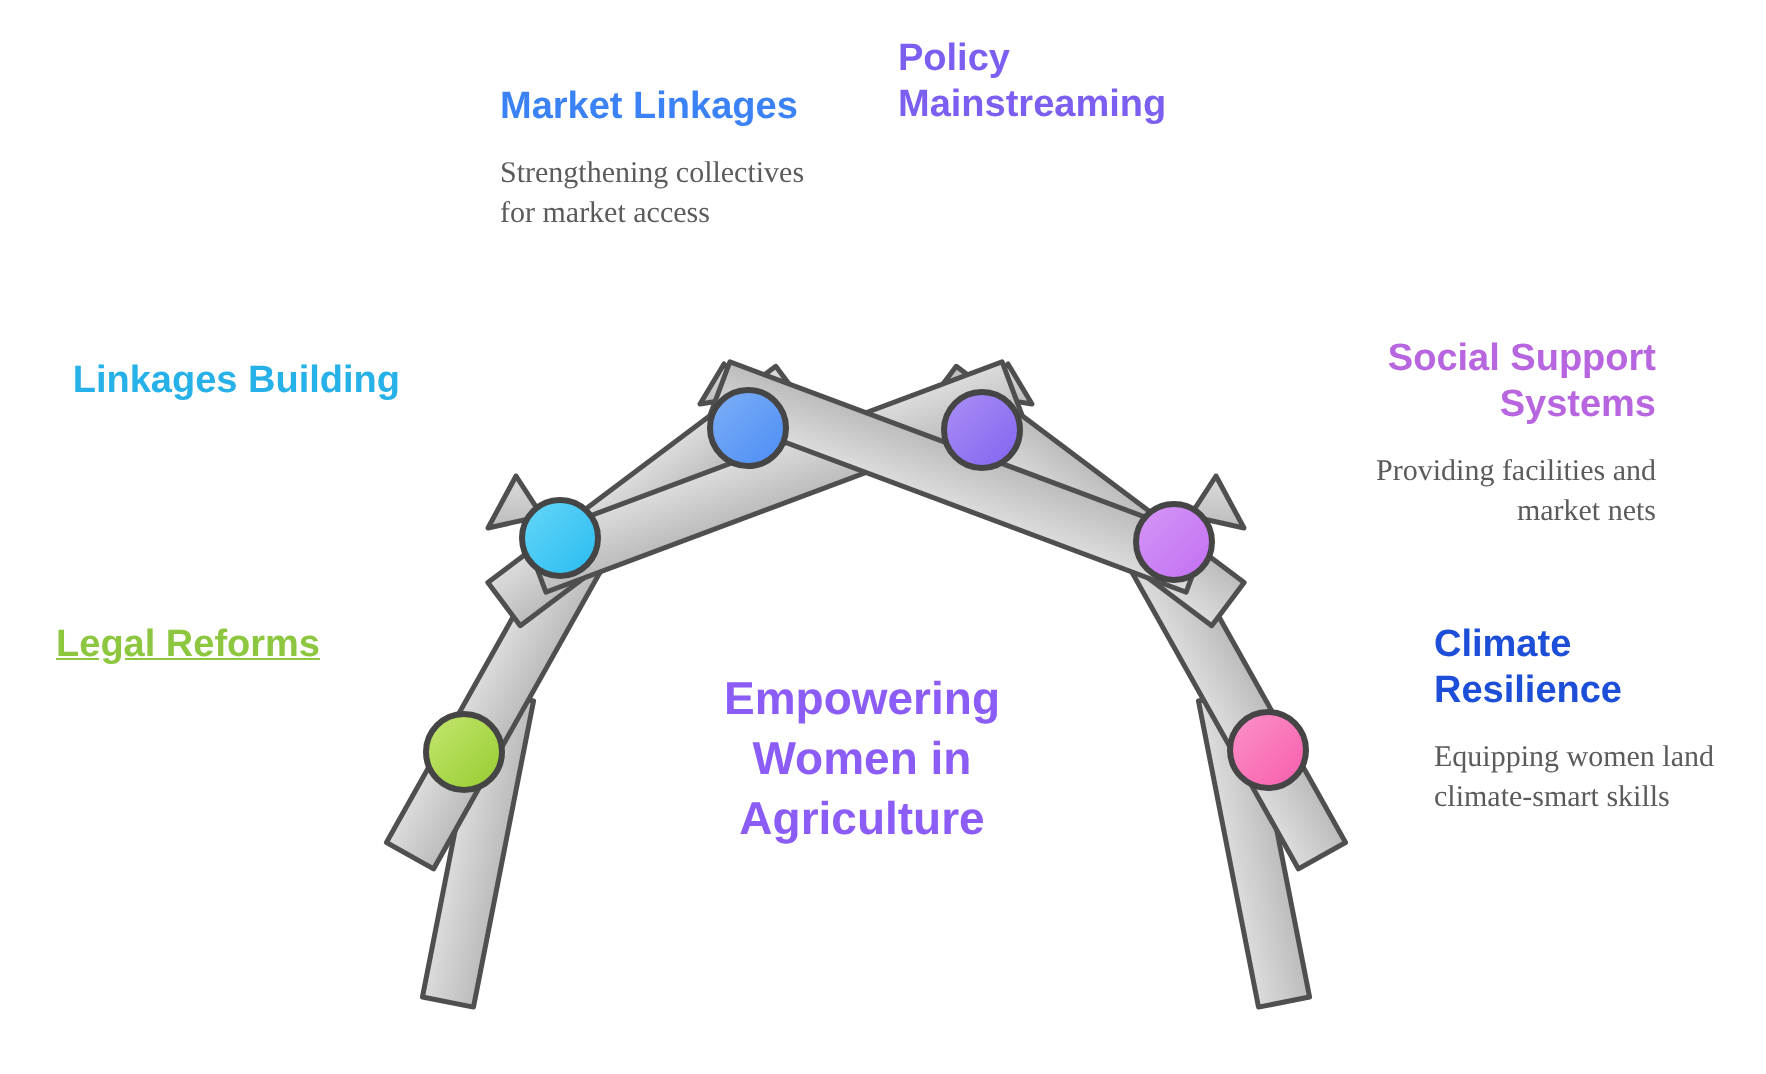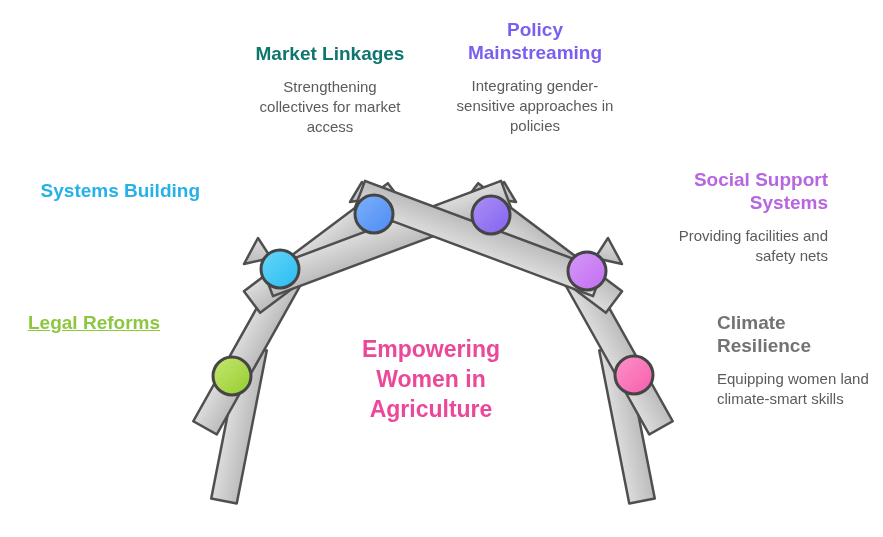--- a/index.html
+++ b/index.html
@@ -16,39 +16,40 @@
     margin:0;
     font-size:19px;
     line-height:23px;
     font-weight:bold;
   }
   .topic p{
     margin:12px 0 0 0;
     font-size:15px;
     line-height:20px;
     color:#5b5b5b;
+    font-family:Liberation Serif, serif;
   }
   .align-right{text-align:right;}
   .align-left{text-align:left;}
-  .align-center{text-align:center;}
+  .align-center{text-align:left;}
 
   .topic-market{left:250px;top:42px;width:160px;}
   .topic-policy{left:449px;top:18px;width:172px;}
   .topic-capacity{left:35px;top:179px;width:165px;}
   .topic-legal{left:10px;top:311px;width:150px;}
   .topic-social{left:668px;top:168px;width:160px;text-align:right;}
   .topic-climate{left:717px;top:311px;width:156px;}
 
   .center-title{
     position:absolute;
     left:350px;top:334px;width:162px;
     text-align:center;
     font-size:23px;line-height:30px;
     font-weight:bold;
-    color:#ec4899;
+    color:#8b5cf6;
   }
 </style>
 </head>
 <body>
 
 <div class="canvas">
 
   <svg class="arch-svg" width="883" height="537" viewBox="0 0 883 537">
     <defs>
       <linearGradient id="grayGrad" x1="0" y1="0" x2="0" y2="1">
@@ -105,42 +106,41 @@
       <circle cx="232" cy="376" r="19" fill="url(#grad0)"></circle>
       <circle cx="280" cy="269" r="19" fill="url(#grad1)"></circle>
       <circle cx="374" cy="214" r="19" fill="url(#grad2)"></circle>
       <circle cx="491" cy="215" r="19" fill="url(#grad3)"></circle>
       <circle cx="587" cy="271" r="19" fill="url(#grad4)"></circle>
       <circle cx="634" cy="375" r="19" fill="url(#grad5)"></circle>
     </g>
   </svg>
 
   <div class="topic topic-market align-center">
-    <h3 style="color: #0f766e;">Market Linkages</h3>
+    <h3 style="color: #3b82f6;">Market Linkages</h3>
     <p>Strengthening collectives for market access</p>
   </div>
 
   <div class="topic topic-policy align-center">
     <h3 style="color: rgb(124, 95, 240);">Policy Mainstreaming</h3>
-    <p>Integrating gender-sensitive approaches in policies</p>
   </div>
 
   <div class="topic topic-capacity align-right">
-    <h3 style="color: rgb(38, 177, 232);">Systems Building</h3>
+    <h3 style="color: rgb(38, 177, 232);">Linkages Building</h3>
   </div>
 
   <div class="topic topic-legal align-right">
     <h3 style="color: rgb(141, 198, 63); text-decoration: underline;">Legal Reforms</h3>
   </div>
 
   <div class="topic topic-social align-left">
     <h3 style="color: rgb(183, 102, 224);">Social Support Systems</h3>
-    <p>Providing facilities and safety nets</p>
+    <p>Providing facilities and market nets</p>
   </div>
 
   <div class="topic topic-climate align-left">
-    <h3 style="color: #737373;">Climate Resilience</h3>
+    <h3 style="color: #1d4ed8;">Climate Resilience</h3>
     <p>Equipping women land climate-smart skills</p>
   </div>
 
   <div class="center-title">Empowering Women in Agriculture</div>
 
 </div>
 
 </body></html>

